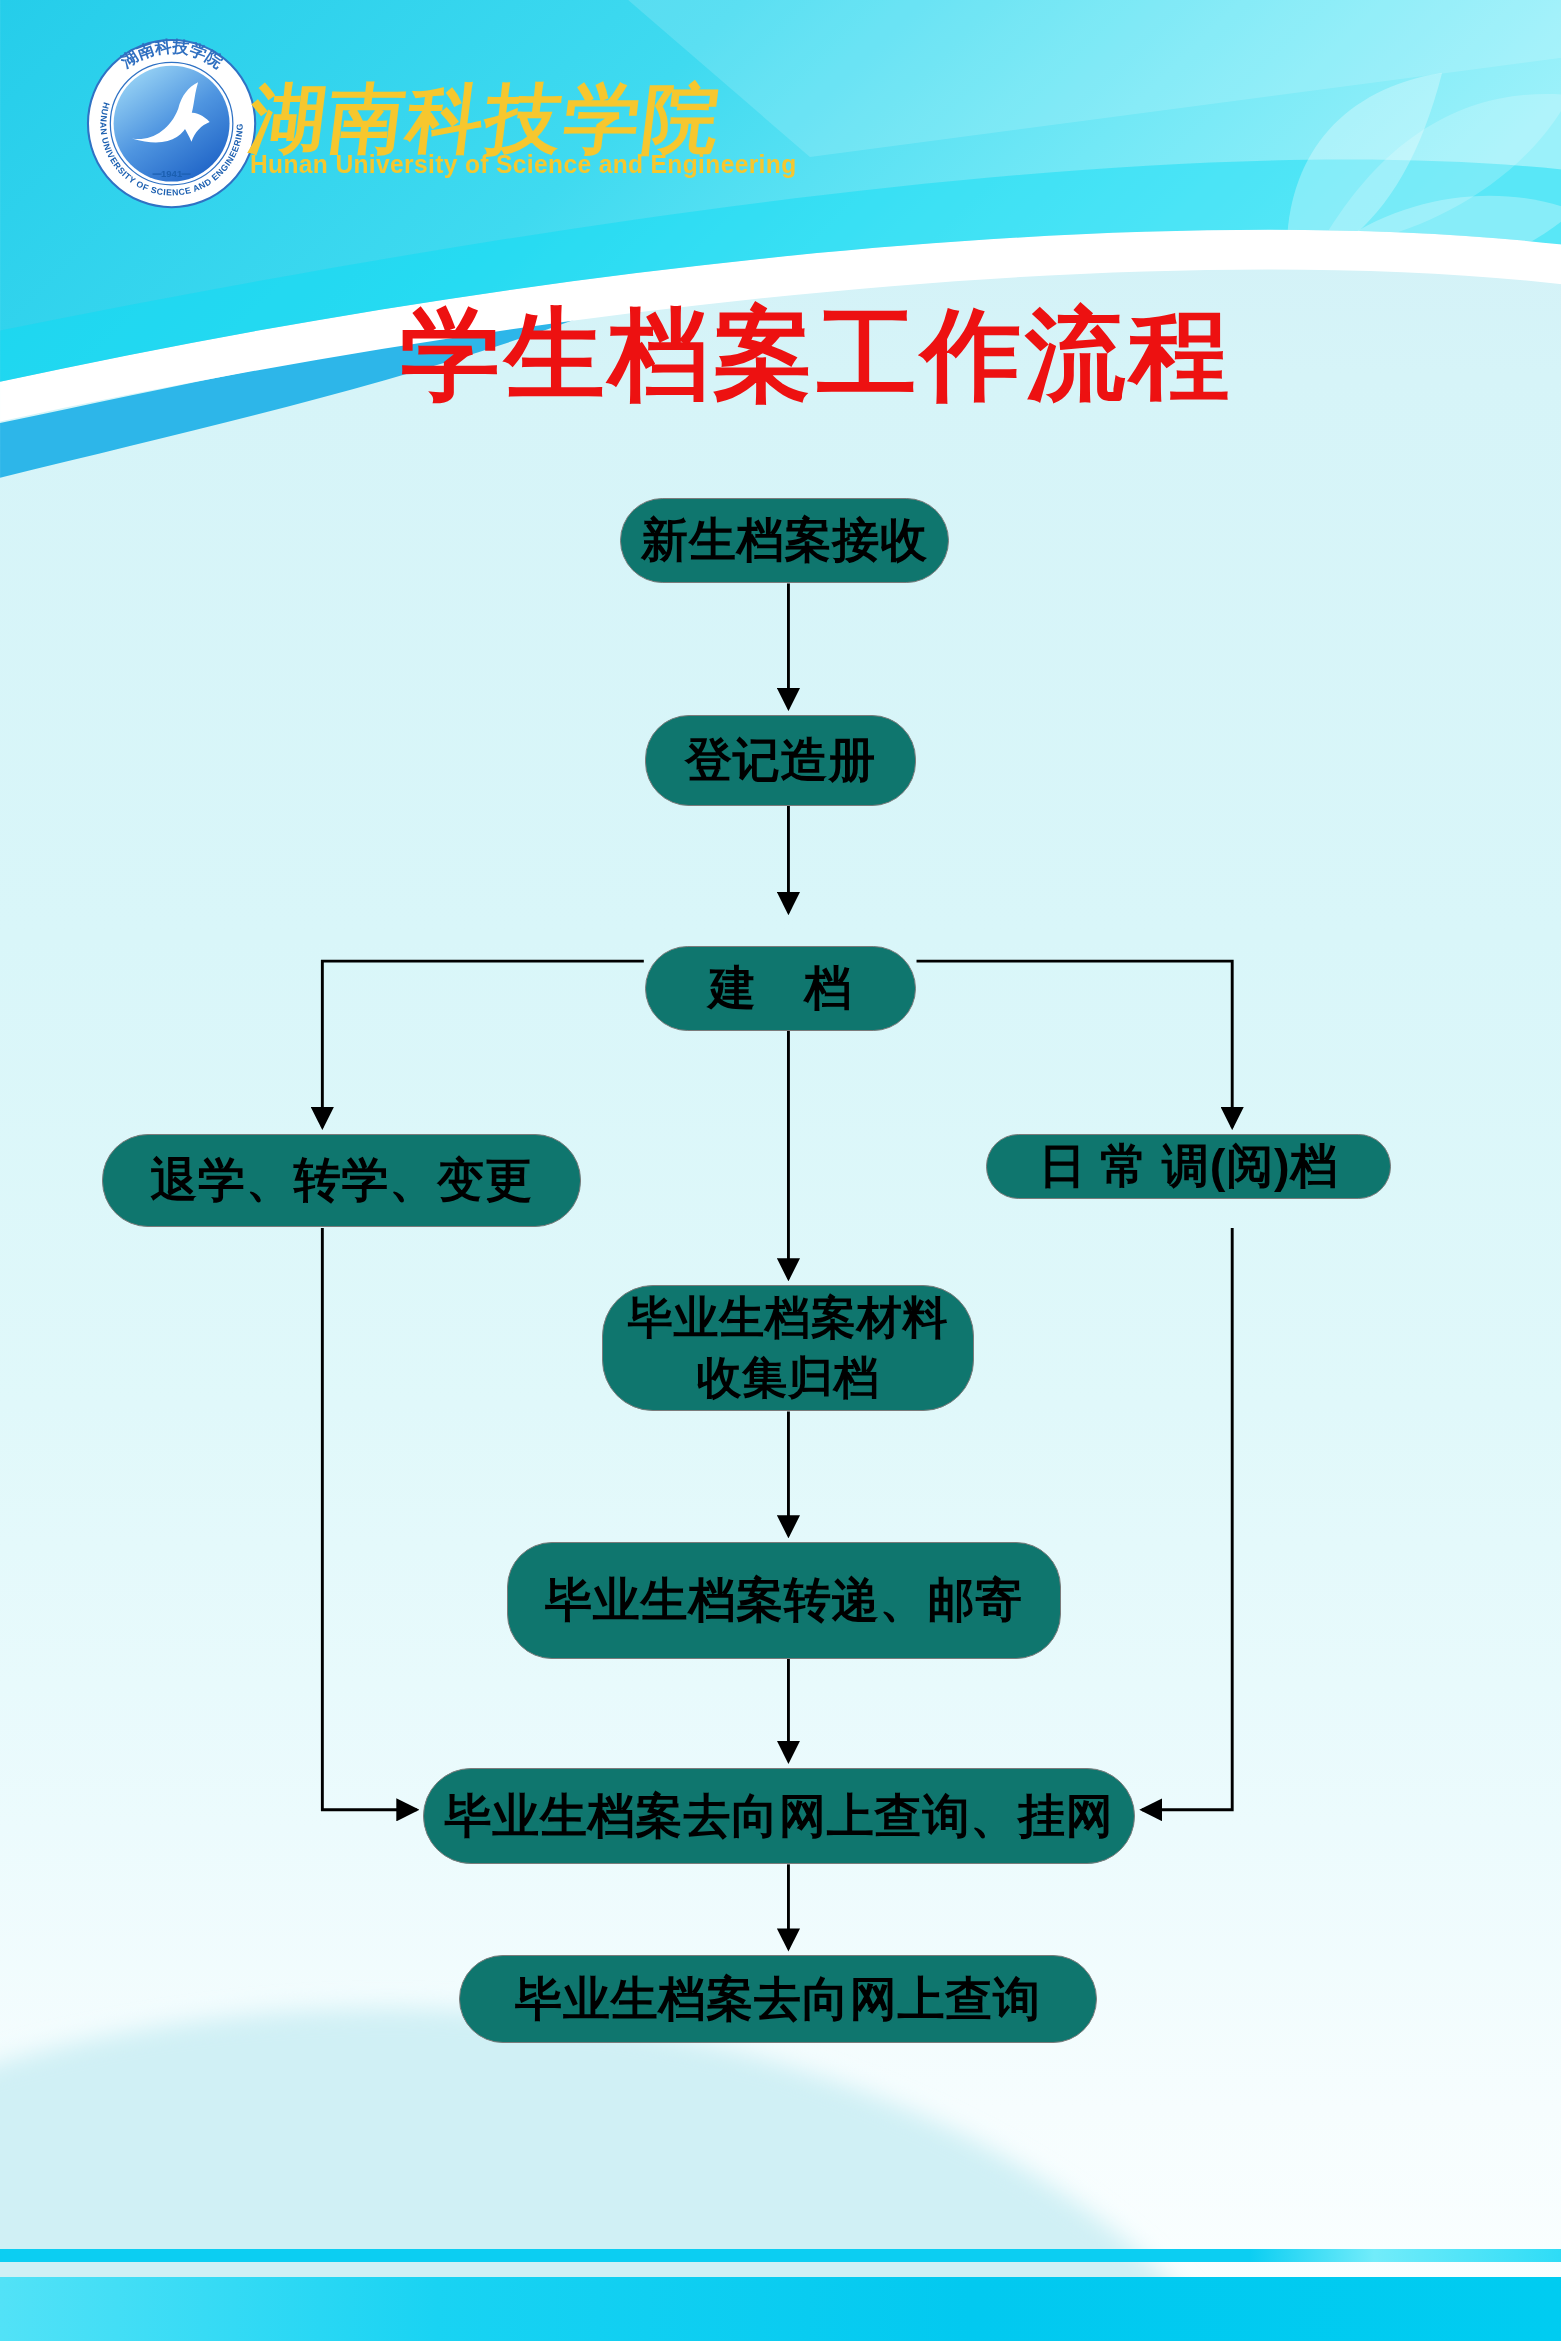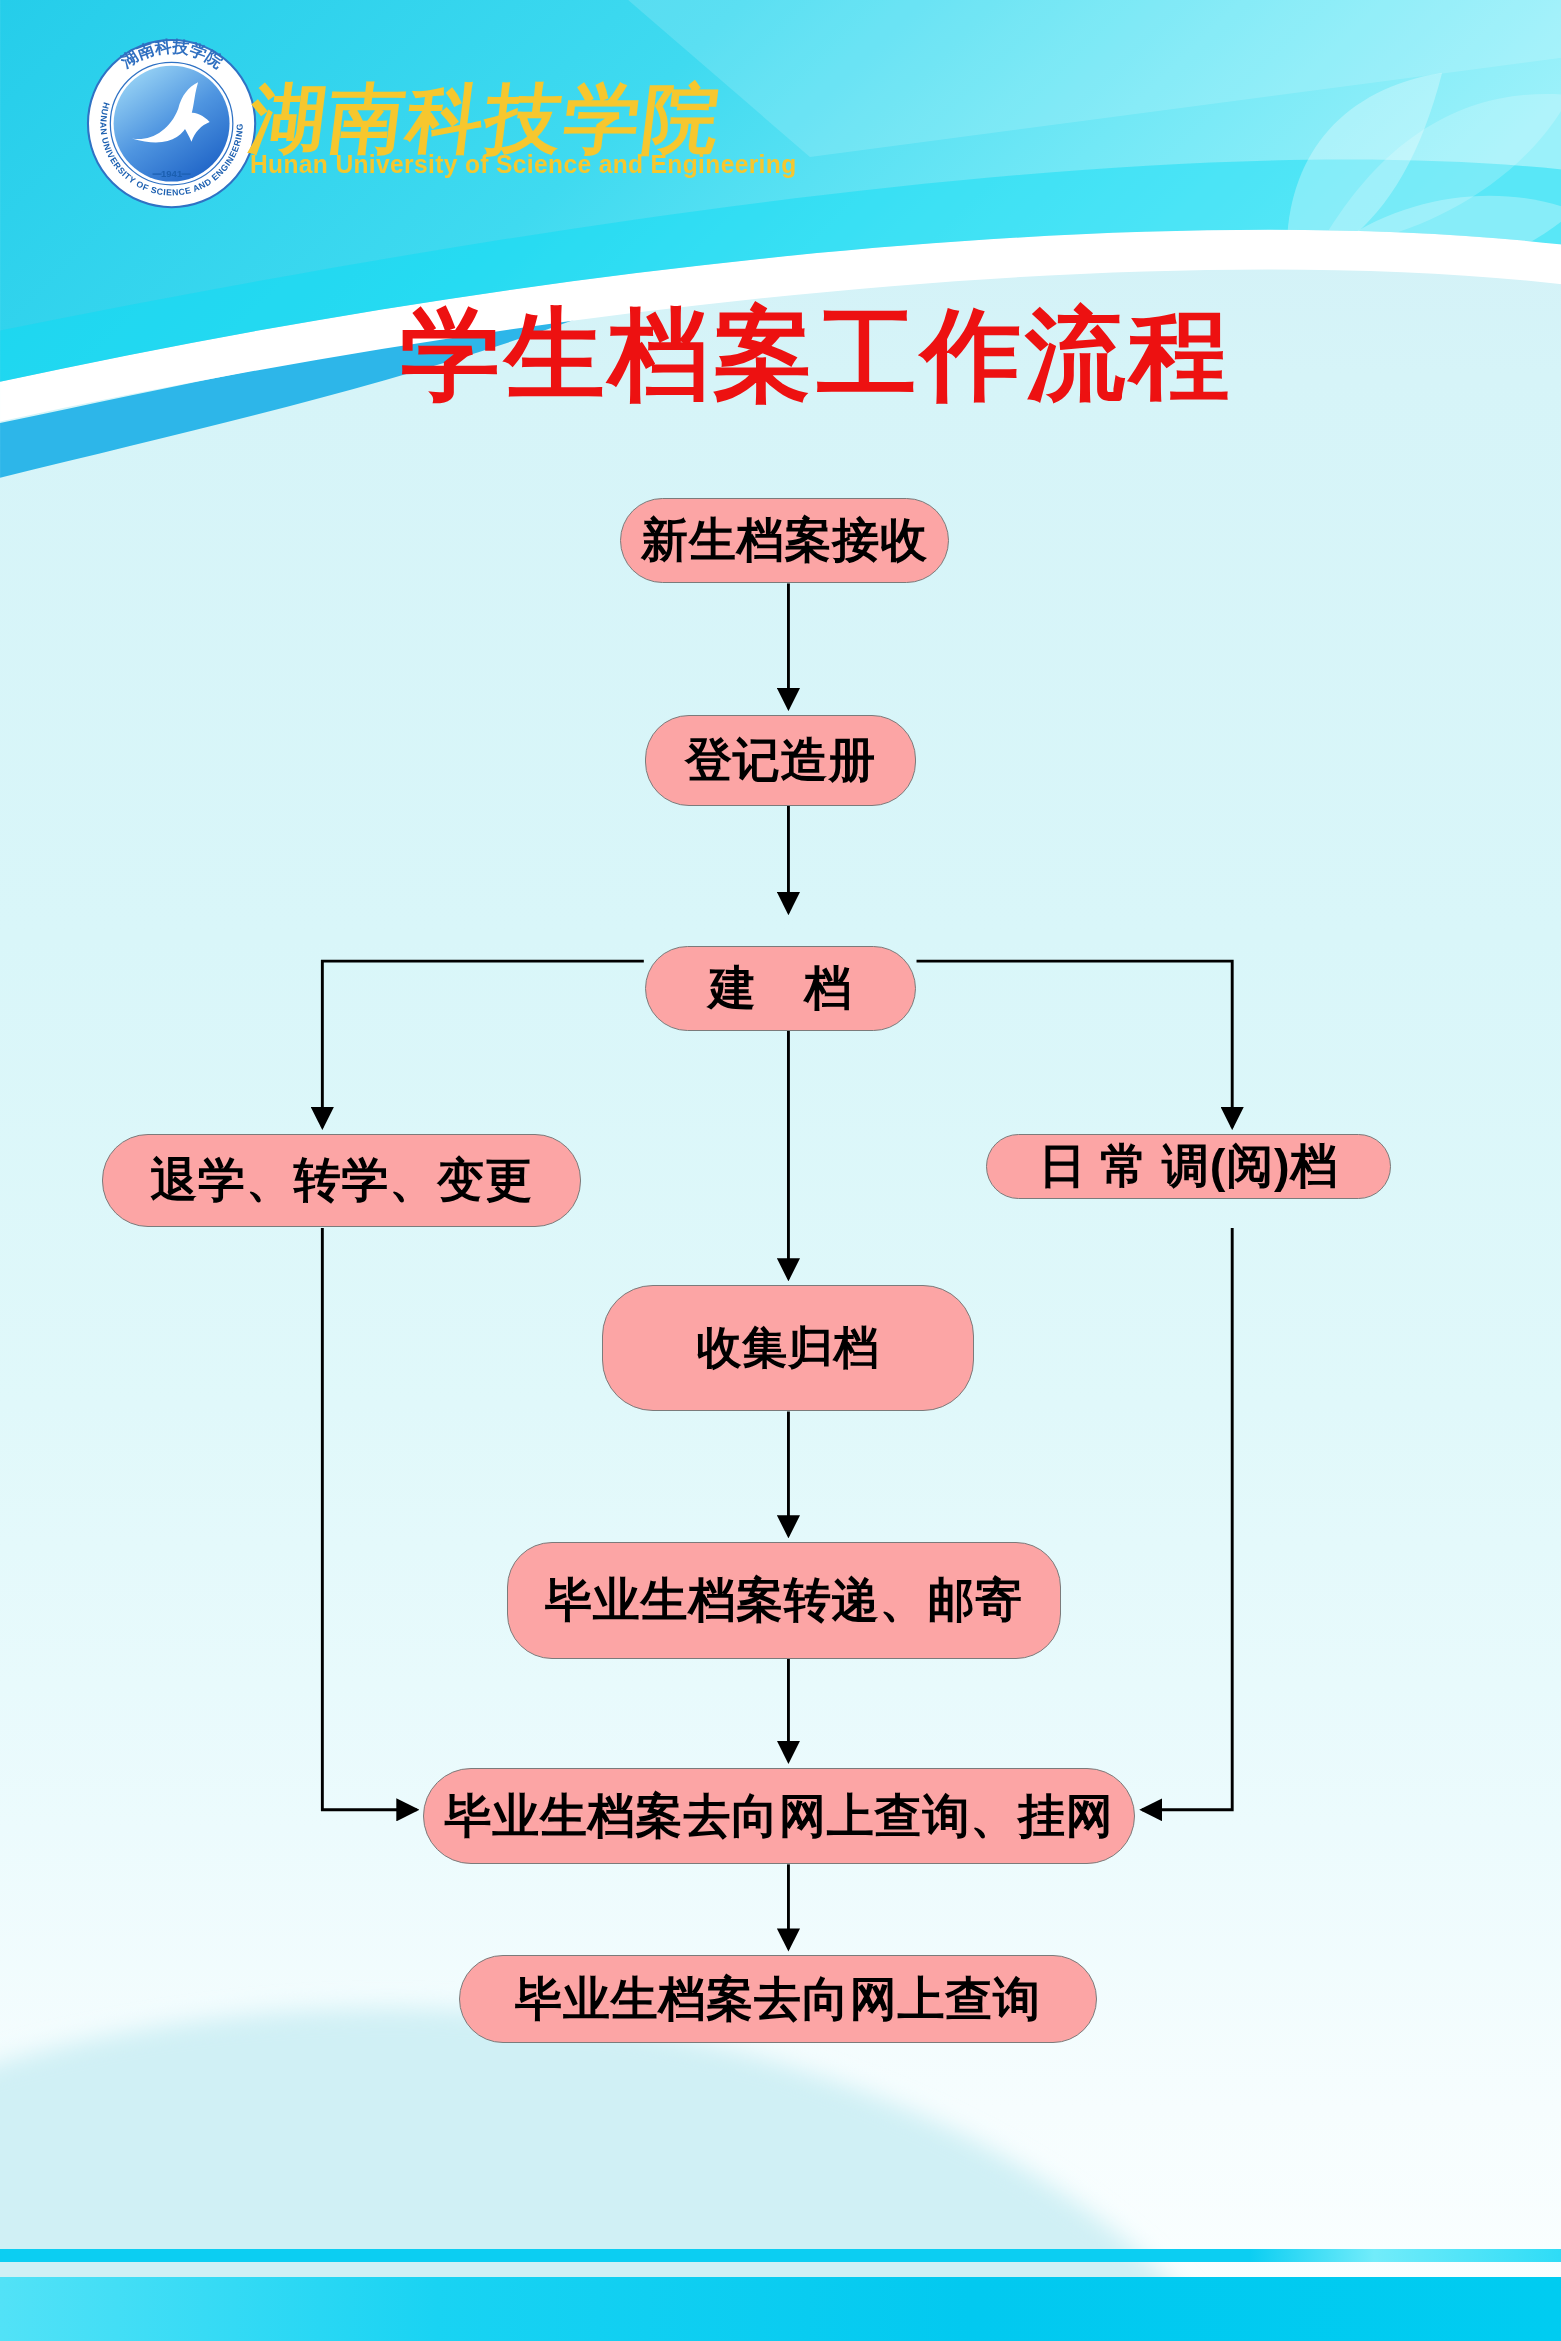--- a/index.html
+++ b/index.html
@@ -41,21 +41,21 @@
     position:absolute;left:0;width:100%;top:289px;z-index:5;
     text-align:center;
     font-family:"Liberation Serif","DejaVu Serif",serif;
     font-size:100px;font-weight:900;color:var(--title-red);
     letter-spacing:4.1px;white-space:nowrap;margin-left:36px;
   }
 
   
   .node{
     position:absolute;z-index:5;
-    background:#fca5a5;
+    background:#0f766e;
     border:1.7px solid var(--box-border);
     display:flex;align-items:center;justify-content:center;
     font-weight:700;color:#000;
     font-size:47px;letter-spacing:0.8px;
     box-sizing:border-box;white-space:nowrap;
     text-align:center;
   }
   #n0{left:620px;top:498px;width:329px;height:85px;border-radius:43px;}
   #n1{left:645px;top:715px;width:271px;height:91px;border-radius:44px;font-family:Liberation Mono, monospace;}
   #n2{left:645px;top:946px;width:271px;height:85px;border-radius:43px;}
@@ -166,20 +166,21 @@
     <path d="M1491,1486 L1491,2190 L1382,2190" marker-end="url(#ah)"></path>
   </g>
 </svg>
 
 <div class="node" id="n0">新生档案接收</div>
 <div class="node" id="n1">登记造册</div>
 <div class="node" id="n2">建　档</div>
 <div class="node" id="n3">退学、转学、变更</div>
 <div class="node" id="n4">日 常 调(阅)档</div>
 <div class="node" id="n5">
+  <span>毕业生档案材料</span>
   <span>收集归档</span>
 </div>
 <div class="node" id="n6">毕业生档案转递、邮寄</div>
 <div class="node" id="n7">毕业生档案去向网上查询、挂网</div>
 <div class="node" id="n8">毕业生档案去向网上查询</div>
 
 <div class="stripe-thin"></div>
 <div class="bottom-band"></div>
 
 

